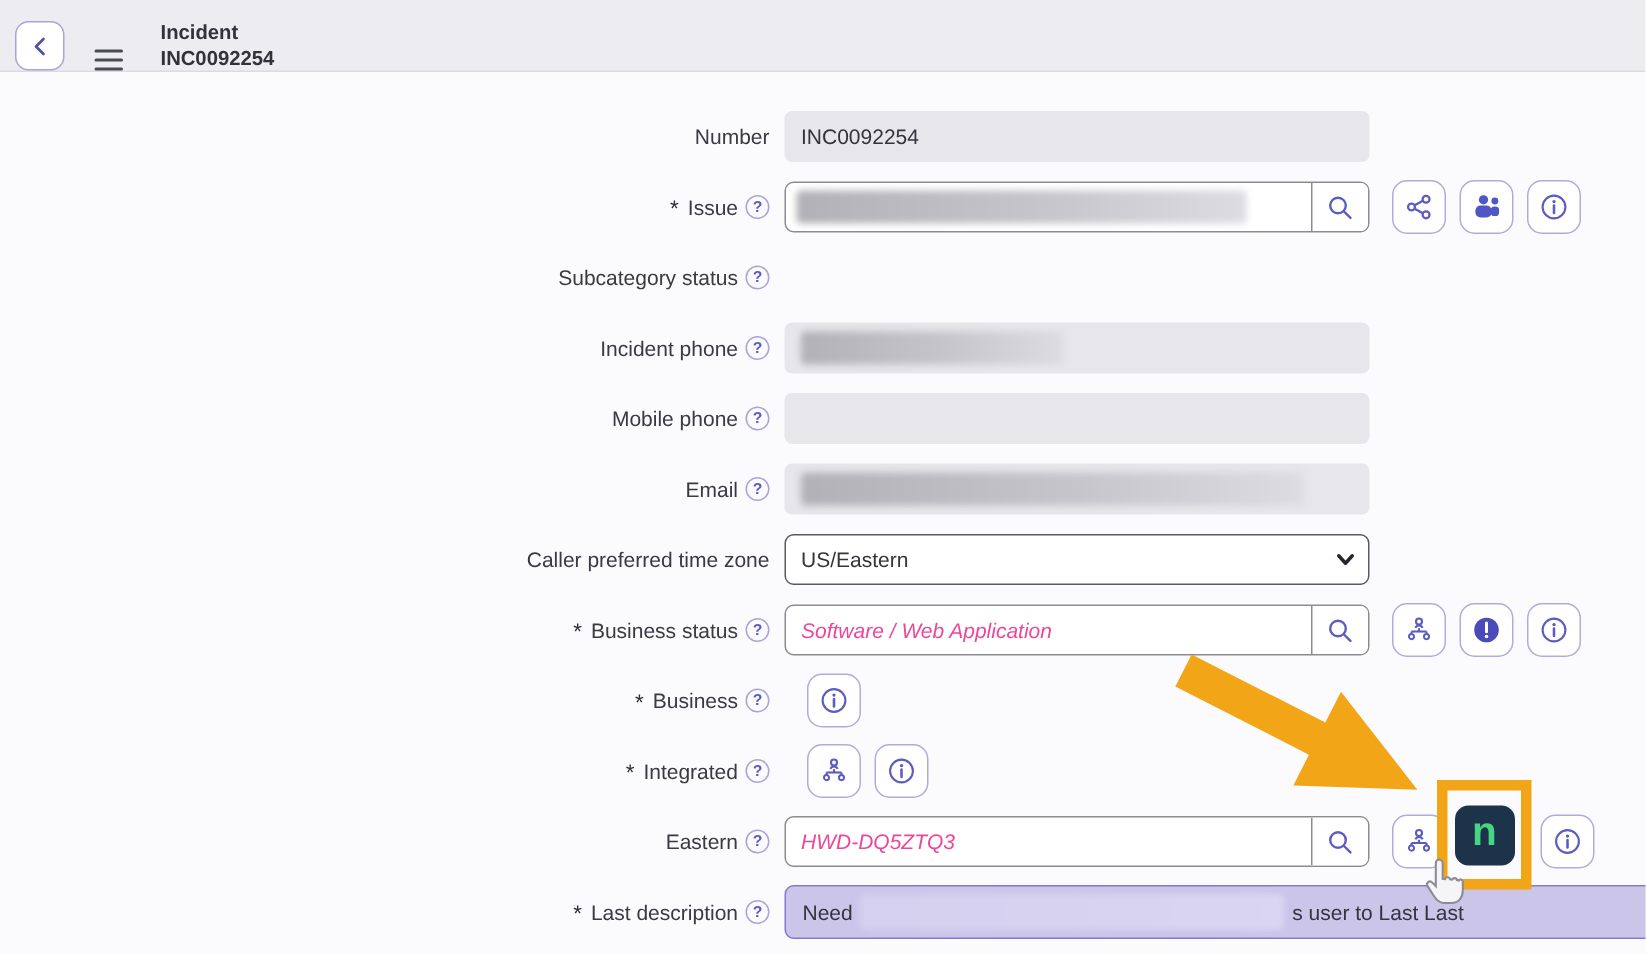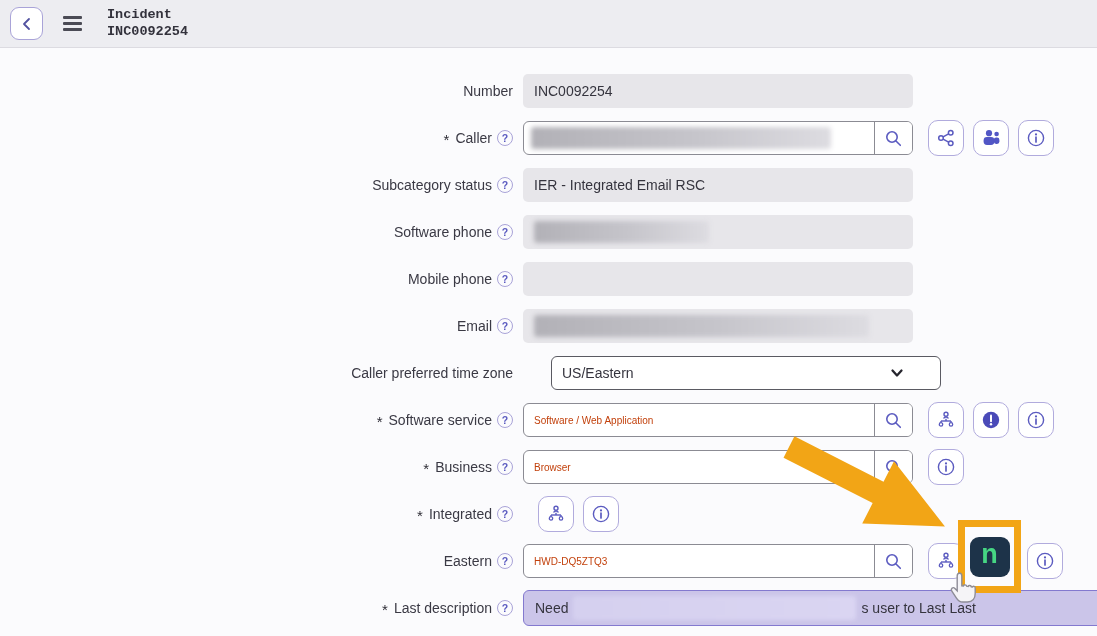--- a/index.html
+++ b/index.html
@@ -6,21 +6,21 @@
   html,body { width:1097px; height:636px; overflow:hidden; }
   body {
     font-family: "Liberation Sans", sans-serif;
     background:#fbfbfd;
     position:relative;
     color:#35343e;
   }
   
   .header {
     height:48px; background:#ededf1; border-bottom:1px solid #dcdbe1;
-    display:flex; align-items:center; padding-left:10px;font-family:Liberation Mono, monospace;
+    display:flex; align-items:flex-end; padding-left:10px;
   }
   .back-btn {
     width:33px; height:33px; background:#fff; border:1.5px solid #a9a3d8;
     border-radius:9px; display:flex; align-items:center; justify-content:center;
     cursor:pointer;
   }
   .burger { margin-left:20px; width:19px; display:flex; flex-direction:column; gap:3.5px; }
   .burger span { display:block; height:2.4px; background:#4b4b55; border-radius:1px; }
   .hdr-title { margin-left:25px; font-size:13.5px; font-weight:bold; color:#33323c; line-height:1.22; }
   
@@ -40,33 +40,33 @@
   .ro-field {
     width:390px; height:34px; background:#e7e6ea; border-radius:5px;
     display:flex; align-items:center; padding:0 11px; font-size:14px; color:#35343e;
     position:relative; overflow:hidden;
   }
   .ref-group {
     width:390px; height:34px; background:#fff; border:1px solid #8b8b93; border-radius:6px;
     display:flex; align-items:stretch; overflow:hidden;
   }
   .ref-input {
-    flex:1; border:none; outline:none; font-size:10px; color:#c2410c; padding:0 10px;
-    font-family:"Liberation Sans", sans-serif; background:transparent; min-width:0;
+    flex:1; border:none; outline:none; font-size:14px; color:#ec4899; padding:0 10px;
+    font-family:"Liberation Sans", sans-serif; background:transparent; min-width:0;font-style:italic;
   }
   .search-seg {
     width:38px; flex:0 0 38px; border-left:1px solid #8b8b93; display:flex;
     align-items:center; justify-content:center; cursor:pointer; background:#fff;
   }
   .sel-wrap { position:relative; width:390px; height:34px; }
   .sel {
     width:100%; height:100%; appearance:none; -webkit-appearance:none;
     border:1.5px solid #5a5a62; border-radius:6px; background:#fff;
     font-size:14px; color:#35343e; padding:0 30px 0 10px;
-    font-family:"Liberation Sans", sans-serif; cursor:pointer;margin-left:28px;
+    font-family:"Liberation Sans", sans-serif; cursor:pointer;
   }
   .sel-chev { position:absolute; right:7px; top:8px; pointer-events:none; }
   .side-btns { display:flex; align-items:center; margin-left:15px; gap:9px; }
   .icon-btn {
     width:36px; height:36px; background:#fff; border:1.5px solid #b1abdd; border-radius:10px;
     display:flex; align-items:center; justify-content:center; cursor:pointer; flex:0 0 36px;
   }
   .spacer45 { width:45px; flex:0 0 45px; }
   .blurval {
     height:22px; border-radius:3px; filter:blur(2.5px);
@@ -128,21 +128,21 @@
     <div class="fldzone">
       <div class="ro-field">
           <span>INC0092254</span>
         </div>
     </div>
   </div>
 
   <div class="row">
     <div class="lab">
       <span class="req">*</span>
-      <span>Caller</span>
+      <span>Issue</span>
       <span class="help">?</span>
     </div>
     <div class="fldzone">
       <div class="ref-group">
         <input class="ref-input" value="" style="">
         <div class="blurval blur-in-input" style="width:300px"></div>
         <div class="search-seg">
           <svg class="ic" width="19" height="19" viewBox="0 0 19 19">
               <circle cx="8" cy="8" r="5.2" fill="none" stroke="#5b5bc0" stroke-width="1.6"></circle>
               <line x1="12" y1="12" x2="16.3" y2="16.3" stroke="#5b5bc0" stroke-width="1.6" stroke-linecap="round"></line>
@@ -176,30 +176,25 @@
         </div>
       </div>
     </div>
   </div>
 
   <div class="row">
     <div class="lab">
       <span>Subcategory status</span>
       <span class="help">?</span>
     </div>
-    <div class="fldzone">
-      <div class="ro-field">
-          <span>IER - Integrated Email RSC</span>
-        </div>
-    </div>
-  </div>
-
-  <div class="row">
-    <div class="lab">
-      <span>Software phone</span>
+  </div>
+
+  <div class="row">
+    <div class="lab">
+      <span>Incident phone</span>
       <span class="help">?</span>
     </div>
     <div class="fldzone">
       <div class="ro-field">
         <div class="blurval" style="width:175px"></div>
       </div>
     </div>
   </div>
 
   <div class="row">
@@ -236,21 +231,21 @@
         <svg class="sel-chev ic" width="18" height="18" viewBox="0 0 18 18">
             <polyline points="4.5,6.5 9,11.5 13.5,6.5" fill="none" stroke="#26252e" stroke-width="2.3" stroke-linecap="round" stroke-linejoin="round"></polyline>
           </svg>
       </div>
     </div>
   </div>
 
   <div class="row">
     <div class="lab">
       <span class="req">*</span>
-      <span>Software service</span>
+      <span>Business status</span>
       <span class="help">?</span>
     </div>
     <div class="fldzone">
       <div class="ref-group">
         <input class="ref-input" value="Software / Web Application" style="">
         <div class="search-seg">
           <svg class="ic" width="19" height="19" viewBox="0 0 19 19">
               <circle cx="8" cy="8" r="5.2" fill="none" stroke="#5b5bc0" stroke-width="1.6"></circle>
               <line x1="12" y1="12" x2="16.3" y2="16.3" stroke="#5b5bc0" stroke-width="1.6" stroke-linecap="round"></line>
             </svg>
@@ -287,29 +282,20 @@
     </div>
   </div>
 
   <div class="row">
     <div class="lab">
       <span class="req">*</span>
       <span>Business</span>
       <span class="help">?</span>
     </div>
     <div class="fldzone">
-      <div class="ref-group">
-        <input class="ref-input" value="Browser" style="">
-        <div class="search-seg">
-          <svg class="ic" width="19" height="19" viewBox="0 0 19 19">
-              <circle cx="8" cy="8" r="5.2" fill="none" stroke="#5b5bc0" stroke-width="1.6"></circle>
-              <line x1="12" y1="12" x2="16.3" y2="16.3" stroke="#5b5bc0" stroke-width="1.6" stroke-linecap="round"></line>
-            </svg>
-        </div>
-      </div>
       <div class="side-btns">
         <div class="icon-btn">
           <svg class="ic" width="20" height="20" viewBox="0 0 20 20">
               <circle cx="10" cy="10" r="7.6" fill="none" stroke="#5b5bc0" stroke-width="1.4"></circle>
               <circle cx="10" cy="6.4" r="1.1" fill="#5b5bc0"></circle>
               <line x1="10" y1="9" x2="10" y2="14" stroke="#5b5bc0" stroke-width="1.7" stroke-linecap="round"></line>
             </svg>
         </div>
       </div>
     </div>

